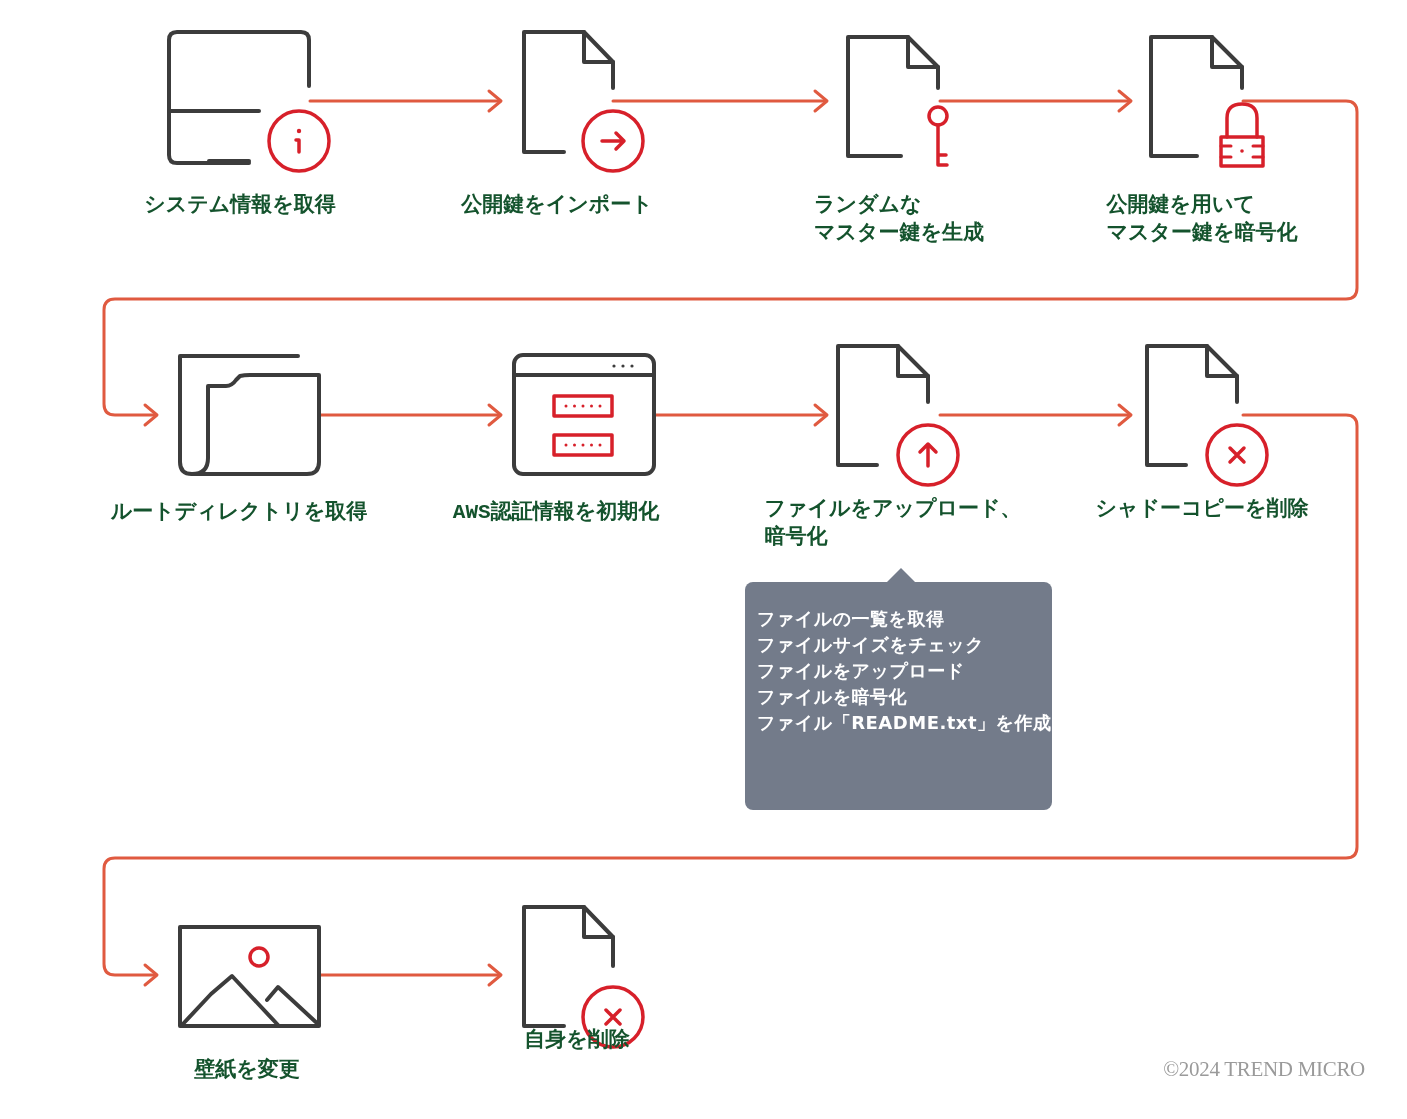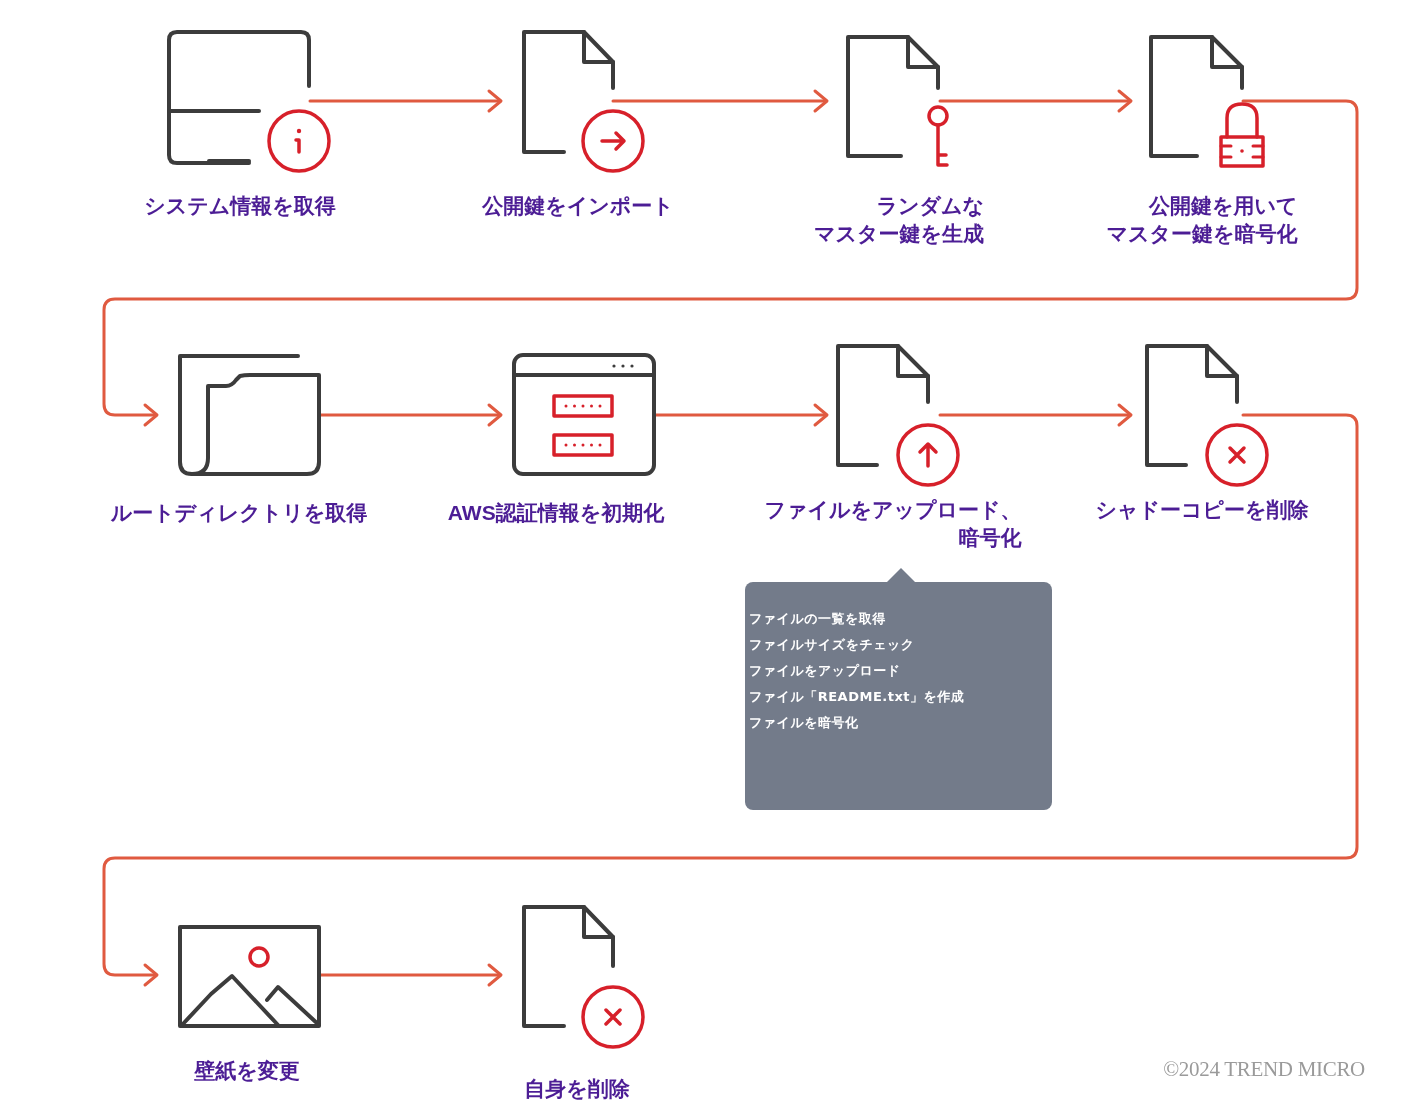--- a/index.html
+++ b/index.html
@@ -1,29 +1,29 @@
 <!DOCTYPE html>
 <html><head>
 <meta charset="utf-8">
 <style>
   html, body { margin: 0; padding: 0; background: #ffffff; }
   body { width: 1407px; height: 1119px; position: relative; overflow: hidden;
          font-family: "DejaVu Sans", sans-serif; }
   #diagram { position: absolute; left: 0; top: 0; }
-  .label { position: absolute; text-align: right; color: #4c1d95;
-           font-family: Liberation Sans, sans-serif; font-size: 21px; font-weight: bold;
+  .label { position: absolute; text-align: left; color: #14532d;
+           font-family: Liberation Mono, monospace; font-size: 21px; font-weight: bold;
            line-height: 28px; white-space: nowrap; transform: translateX(-50%); }
   .tooltip { position: absolute; left: 745px; top: 582px; width: 307px; height: 228px;
              background: #737b8a; border-radius: 8px; }
   .tooltip::before { content: ""; position: absolute; left: 142px; top: -14px;
              border-left: 14px solid transparent; border-right: 14px solid transparent;
              border-bottom: 14px solid #737b8a; }
   .tooltip ul { list-style: none; margin: 0; padding: 24px 0 0 4px; }
   .tooltip li { color: #ffffff; font-family: "DejaVu Sans", sans-serif; font-weight: bold;
-                font-size: 13px; line-height: 26px; white-space: nowrap; letter-spacing: 0.5px; }
+                font-size: 18px; line-height: 26px; white-space: nowrap; letter-spacing: 0.5px; margin-left: 8px; }
   .copyright { position: absolute; right: 42px; top: 1057px; color: #9a9a9a;
                font-family: Liberation Serif, serif; font-size: 21px; letter-spacing: -0.3px; }
 </style>
 </head>
 <body>
 
 <svg id="diagram" width="1407" height="1119" viewBox="0 0 1407 1119" xmlns="http://www.w3.org/2000/svg">
   <g fill="none" stroke-linecap="round" stroke-linejoin="round">
 
     <g stroke="#e05a40" stroke-width="3">
@@ -136,35 +136,35 @@
     <g>
       <path d="M564 1026 H524 V907 H584 L613 937 V966" stroke="#3c3c3c" stroke-width="4"></path>
       <path d="M584 907 V937 H613" stroke="#3c3c3c" stroke-width="4"></path>
       <circle cx="613" cy="1017" r="30" stroke="#d7202a" stroke-width="3.5"></circle>
       <path d="M606 1010 L620 1024 M620 1010 L606 1024" stroke="#d7202a" stroke-width="3.5"></path>
     </g>
   </g>
 </svg>
 
 <div class="label" style="left:240px; top:192px;">システム情報を取得</div>
-<div class="label" style="left:578px; top:192px;">公開鍵をインポート</div>
+<div class="label" style="left:557px; top:192px;">公開鍵をインポート</div>
 <div class="label" style="left:899px; top:192px;">ランダムな<br>マスター鍵を生成</div>
 <div class="label" style="left:1202px; top:192px;">公開鍵を用いて<br>マスター鍵を暗号化</div>
 
 <div class="label" style="left:239px; top:499px;">ルートディレクトリを取得</div>
 <div class="label" style="left:556px; top:499px;">AWS認証情報を初期化</div>
 <div class="label" style="left:893px; top:496px;">ファイルをアップロード、<br>暗号化</div>
 <div class="label" style="left:1202px; top:496px;">シャドーコピーを削除</div>
 
 <div class="label" style="left:247px; top:1057px;">壁紙を変更</div>
-<div class="label" style="left:577px; top:1075px;">自身を削除</div>
+<div class="label" style="left:577px; top:1027px;">自身を削除</div>
 
 <div class="tooltip">
   <ul>
     <li>ファイルの一覧を取得</li>
     <li>ファイルサイズをチェック</li>
     <li>ファイルをアップロード</li>
+    <li>ファイルを暗号化</li>
     <li>ファイル「README.txt」を作成</li>
-    <li>ファイルを暗号化</li>
   </ul>
 </div>
 
 <div class="copyright">©2024 TREND MICRO</div>
 
 </body></html>

